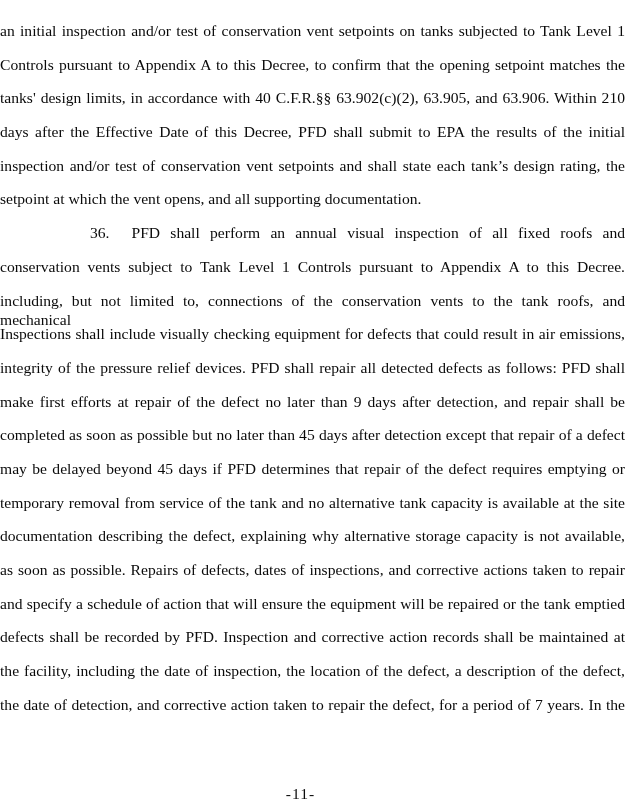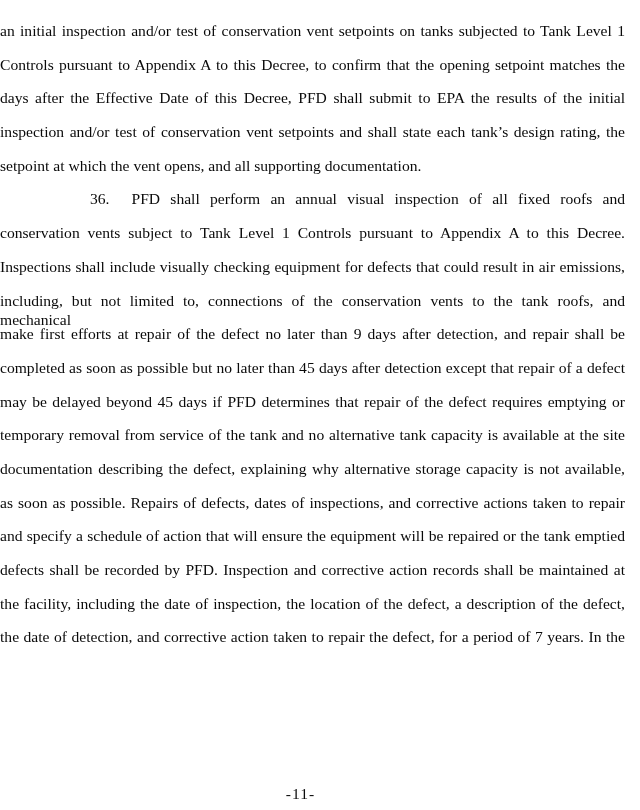--- a/index.html
+++ b/index.html
@@ -47,29 +47,31 @@
     font-size: 15.6px;
     letter-spacing: 1px;
   }
 </style>
 </head>
 <body>
 
 <div class="page-body">
   <div class="line">an initial inspection and/or test of conservation vent setpoints on tanks subjected to Tank Level 1</div>
   <div class="line">Controls pursuant to Appendix A to this Decree, to confirm that the opening setpoint matches the</div>
+  <div class="line">tanks' design limits, in accordance with 40 C.F.R.§§ 63.902(c)(2), 63.905, and 63.906.  Within 210</div>
   <div class="line">days after the Effective Date of this Decree, PFD shall submit to EPA the results of the initial</div>
   <div class="line">inspection and/or test of conservation vent setpoints and shall state each tank’s design rating, the</div>
   <div class="line para-end">setpoint at which the vent opens, and all supporting documentation.</div>
   <div class="line para-start">
     <span>36.</span><span class="tab"></span><span>PFD shall perform an annual visual inspection of all fixed roofs and</span>
   </div>
   <div class="line">conservation vents subject to Tank Level 1 Controls pursuant to Appendix A to this Decree.</div>
+  <div class="line">including, but not limited to, connections of the conservation vents to the tank roofs, and mechanical</div>
   <div class="line">Inspections shall include visually checking equipment for defects that could result in air emissions,</div>
-  <div class="line">including, but not limited to, connections of the conservation vents to the tank roofs, and mechanical</div>
+  <div class="line">integrity of the pressure relief devices.  PFD shall repair all detected defects as follows:  PFD shall</div>
   <div class="line">make first efforts at repair of the defect no later than 9 days after detection, and repair shall be</div>
   <div class="line">completed as soon as possible but no later than 45 days after detection except that repair of a defect</div>
   <div class="line">may be delayed beyond 45 days if PFD determines that repair of the defect requires emptying or</div>
   <div class="line">temporary removal from service of the tank and no alternative tank capacity is available at the site</div>
   <div class="line">documentation describing the defect, explaining why alternative storage capacity is not available,</div>
   <div class="line">as soon as possible.  Repairs of defects, dates of inspections, and corrective actions taken to repair</div>
   <div class="line">and specify a schedule of action that will ensure the equipment will be repaired or the tank emptied</div>
   <div class="line">defects shall be recorded by PFD.  Inspection and corrective action records shall be maintained at</div>
   <div class="line">the facility, including the date of inspection, the location of the defect, a description of the defect,</div>
   <div class="line">the date of detection, and corrective action taken to repair the defect, for a period of 7 years.  In the</div>

